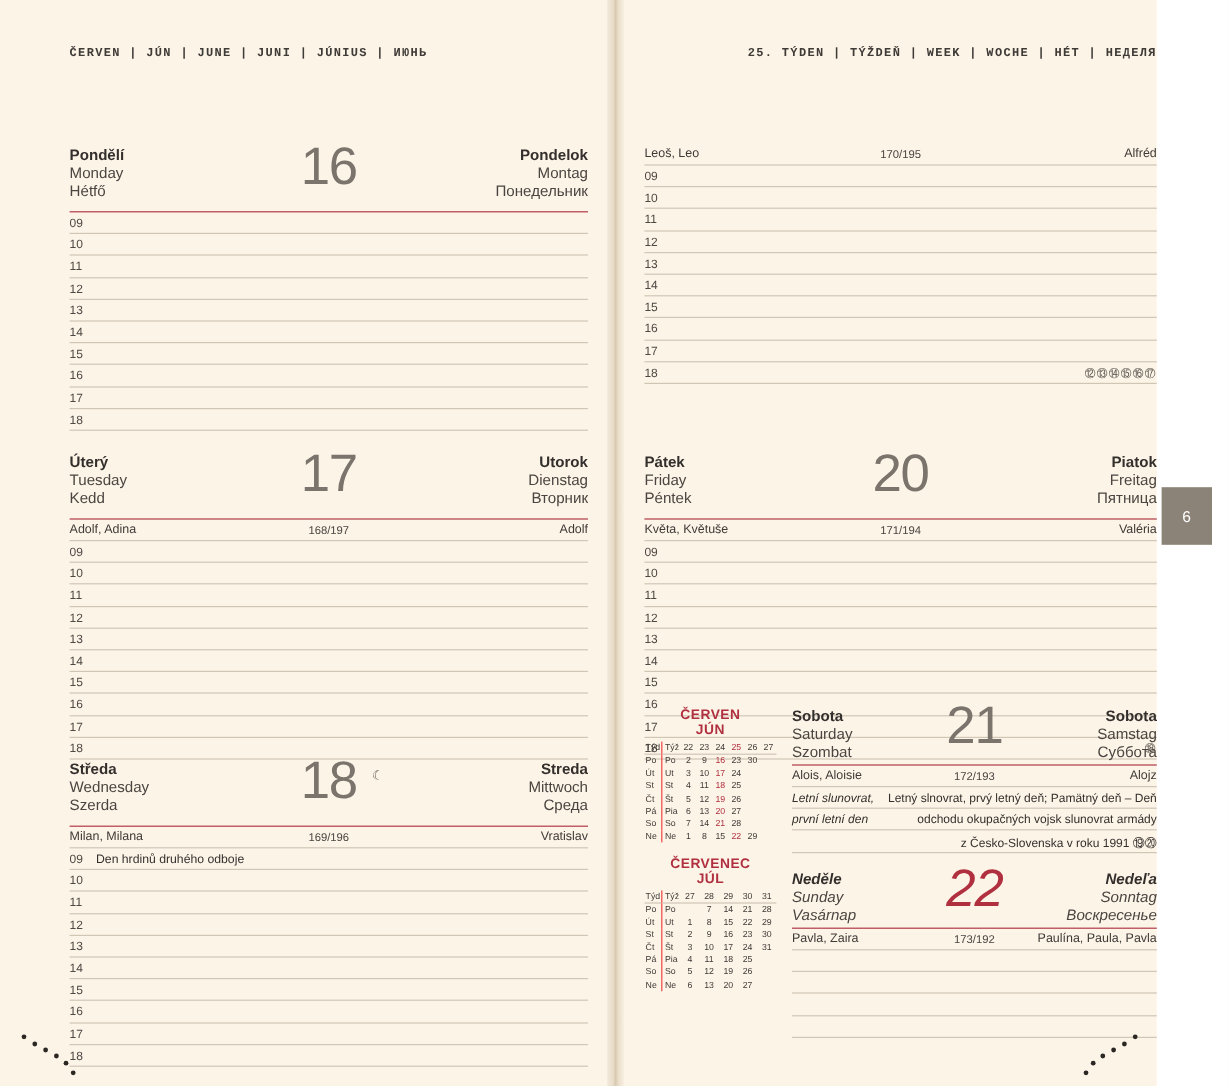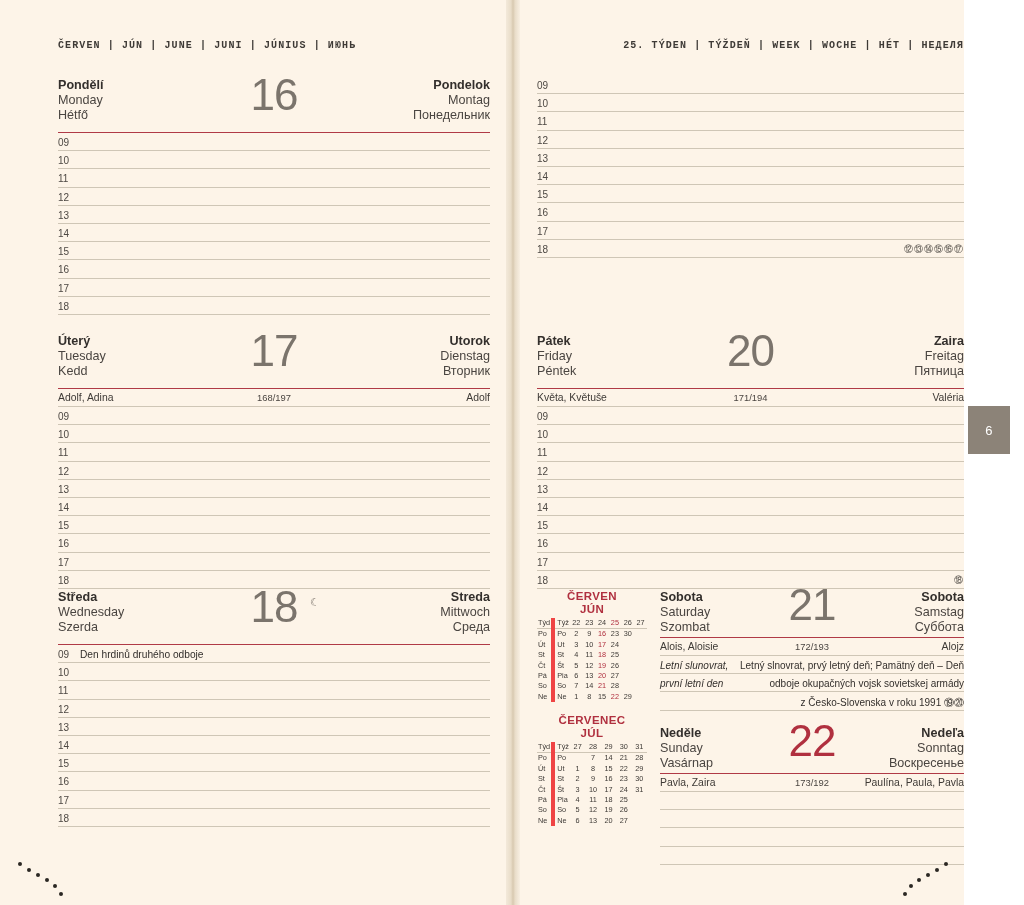--- a/index.html
+++ b/index.html
@@ -56,21 +56,21 @@
     font-size: 10px;
     letter-spacing: 1.1px;
     color: #3e3a36;
     font-weight: bold;
     font-family: Liberation Mono, monospace;
   }
   .top-label.l { left: 58px; }
   .top-label.r { right: 60px; text-align: right; }
 
   
-  .day { position: relative; }
+  .day { position: relative; margin-top: 44px; }
   .day-head {
     position: relative;
     height: 57px;
     border-bottom: 1.6px solid #b03a46;
   }
   .names-left, .names-right {
     position: absolute;
     top: 2px;
     font-size: 12.6px;
     line-height: 15.2px;
@@ -137,21 +137,21 @@
   .mini table { border-collapse: collapse; width: 110px; margin-top: 2px; }
   .mini td {
     padding: 0 1px;
     text-align: center;
     height: 10.4px;
     line-height: 10.4px;
     font-size: 7.3px;
     color: #3e3a36;
   }
   .mini td.lab { text-align: left; width: 14px; color: #3e3a36; }
-  .mini td.lab2 { text-align: left; width: 14px; border-left: 4px solid #ef4444; padding-left: 2px; }
+  .mini td.lab2 { text-align: left; width: 14px; border-left: 1px solid #ef4444; padding-left: 2px; }
   .mini tr.head td { font-weight: normal; }
   .mini td.red { color: #b0303f; }
   .mini tr.head { border-bottom: 1px solid #cfc6b6; }
   .wk-head { position: relative; height: 50px; border-bottom: 1.6px solid #b03a46; }
   .note-line {
     position: relative;
     height: 18.2px;
     border-bottom: 1px solid #cfc6b6;
     font-size: 10px;
     color: #332f2c;
@@ -293,20 +293,25 @@
                 <div class="">Szerda</div>
               </div>
       <div class="names-right">
                 <div class="n1">Streda</div>
                 <div class="">Mittwoch</div>
                 <div class="">Среда</div>
               </div>
       <div class="daynum" style="color:#7b746c">18</div>
       <div class="moon" style="left:252px">☾</div>
     </div>
+    <div class="nameday-row">
+      <span class="nd-left">Milan, Milana</span>
+      <span class="nd-mid">169/196</span>
+      <span class="nd-right">Vratislav</span>
+    </div>
     <div class="hours">
               <div class="hour">
                 <span class="h">09</span>
                 <span class="ev">Den hrdinů druhého odboje</span>
               </div>
               <div class="hour">
                 <span class="h">10</span>
               </div>
               <div class="hour">
                 <span class="h">11</span>
@@ -335,20 +340,25 @@
             </div>
   </div>
         </div>
       </div>
   </div>
 
   <div class="col right">
     <div id="right-days" style="position:absolute; top:76px; left:0; width:427px;">
         <div style="position:absolute; top:0px; left:0; width:427px;">
           <div class="day">
+    <div class="nameday-row">
+      <span class="nd-left">Leoš, Leo</span>
+      <span class="nd-mid">170/195</span>
+      <span class="nd-right">Alfréd</span>
+    </div>
     <div class="hours">
               <div class="hour">
                 <span class="h">09</span>
               </div>
               <div class="hour">
                 <span class="h">10</span>
               </div>
               <div class="hour">
                 <span class="h">11</span>
               </div>
@@ -379,21 +389,21 @@
         </div>
         <div style="position:absolute; top:256px; left:0; width:427px;">
           <div class="day">
     <div class="day-head">
       <div class="names-left">
                 <div class="n1">Pátek</div>
                 <div class="">Friday</div>
                 <div class="">Péntek</div>
               </div>
       <div class="names-right">
-                <div class="n1">Zaira</div>
+                <div class="n1">Piatok</div>
                 <div class="">Freitag</div>
                 <div class="">Пятница</div>
               </div>
       <div class="daynum" style="color:#7b746c">20</div>
 
     </div>
     <div class="nameday-row">
       <span class="nd-left">Květa, Květuše</span>
       <span class="nd-mid">171/194</span>
       <span class="nd-right">Valéria</span>
@@ -453,29 +463,29 @@
       <span class="nd-left">Alois, Aloisie</span>
       <span class="nd-mid">172/193</span>
       <span class="nd-right">Alojz</span>
     </div>
           <div class="note-line">
         <span class="li">Letní slunovrat,</span>
         <span class="ri">Letný slnovrat, prvý letný deň; Pamätný deň – Deň</span>
       </div>
           <div class="note-line">
         <span class="li">první letní den</span>
-        <span class="ri">odboje okupačných vojsk sovietskej armády</span>
+        <span class="ri">odchodu okupačných vojsk slunovrat armády</span>
       </div>
           <div class="note-line">
         <span class="li"></span>
         <span class="ri">z Česko-Slovenska v roku 1991 <span class="icons-inline">⑲⑳</span></span>
       </div>
         </div>
   <div style="position:absolute; left:123px; top:136px; width:304px;">
-          <div class="wk-head" style="position:relative;">
+          <div class="wk-head" style="position:relative;font-style:italic;">
       <div class="names-left">
               <div class="n1">Neděle</div>
               <div class="">Sunday</div>
               <div class="">Vasárnap</div>
             </div>
       <div class="names-right">
               <div class="n1">Nedeľa</div>
               <div class="">Sonntag</div>
               <div class="">Воскресенье</div>
             </div>

